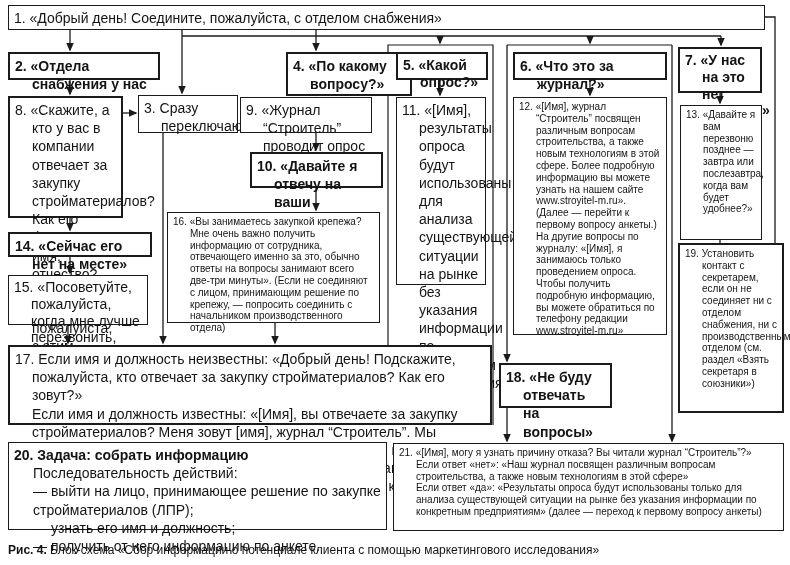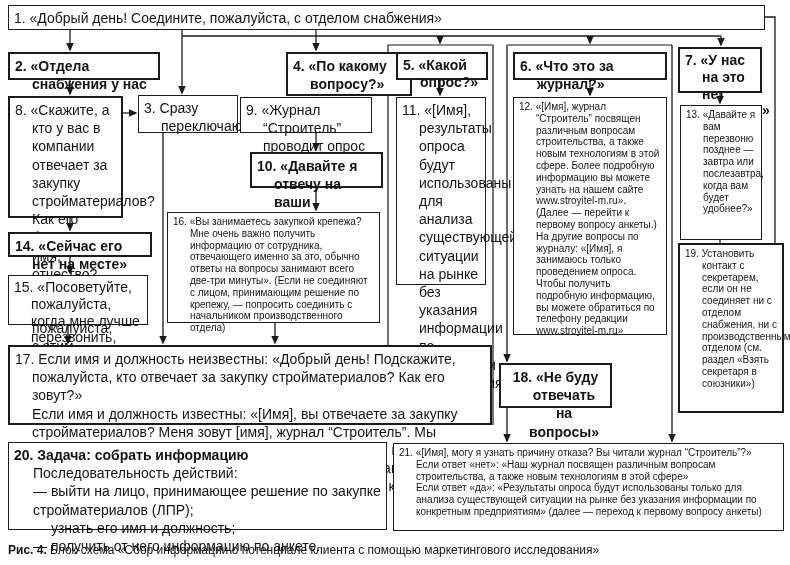--- a/index.html
+++ b/index.html
@@ -137,21 +137,21 @@
 
   <div class="box thin vtight" style="left:167px;top:212px;width:213px;height:111px;">
     <div class="txt">16. «Вы занимаетесь закупкой крепежа? Мне очень важно получить информацию от сотрудника, отвечающего именно за это, обычно ответы на вопросы занимают всего две-три минуты». (Если не соединяют с лицом, принимающим решение по крепежу, — попросить соединить с начальником производственного отдела)</div>
   </div>
 
   <div class="box thick" style="left:8px;top:345px;width:484px;height:80px;">
     <div class="txt">17. Если имя и должность неизвестны: «Добрый день! Подскажите, пожалуйста, кто отвечает за закупку стройматериалов? Как его зовут?»
 Если имя и должность известны: «[Имя], вы отвечаете за закупку стройматериалов? Меня зовут [имя], журнал “Строитель”. Мы проводим опрос строительных организаций. Ответьте, пожалуйста, на несколько вопросов, это займет две-три минуты. Вам сейчас удобно разговаривать?» (Если ответ «да», то перейти к первому вопросу анкеты)</div>
   </div>
 
-  <div class="box thick bold" style="left:499px;top:363px;width:113px;height:45px;text-align:center;">
+  <div class="box thick bold" style="left:499px;top:363px;width:113px;height:45px;">
     <div class="txt">18. «Не буду отвечать на вопросы»</div>
   </div>
 
   <div class="box thick vtight" style="left:678px;top:243px;width:106px;height:170px;">
     <div class="txt">19. Установить контакт с секретарем, если он не соединяет ни с отделом снабжения, ни с производственным отделом (см. раздел «Взять секретаря в союзники»)</div>
   </div>
 
   <div class="box thin" style="left:8px;top:442px;width:379px;height:88px;">
     <div class="b20t">20. Задача: собрать информацию</div>
     <div class="b20b">Последовательность действий:

